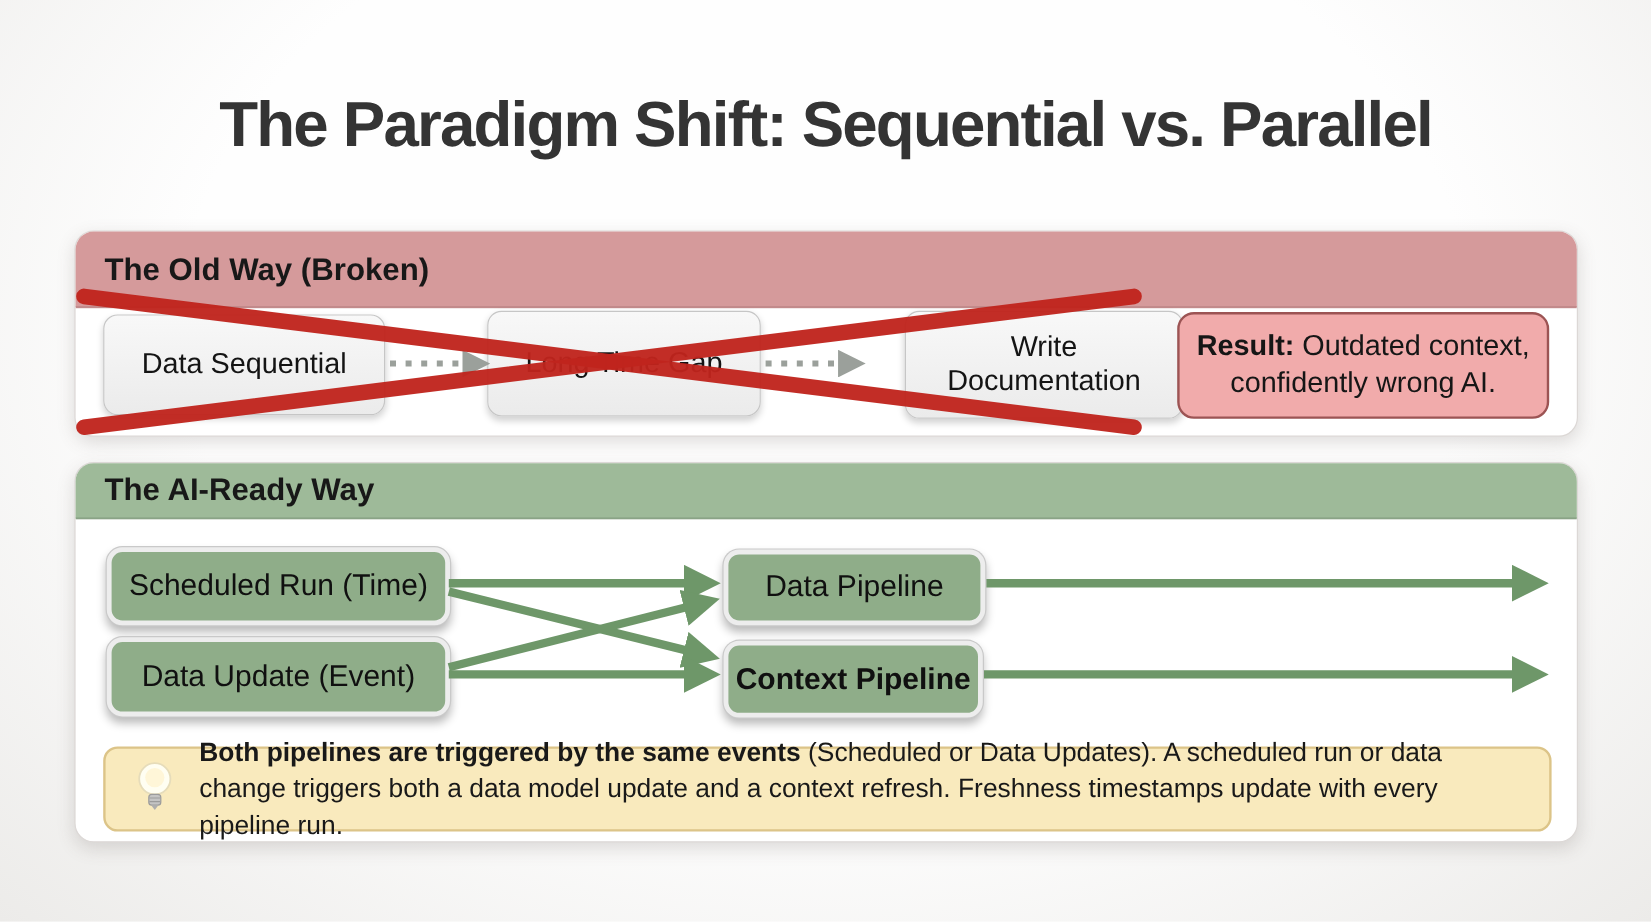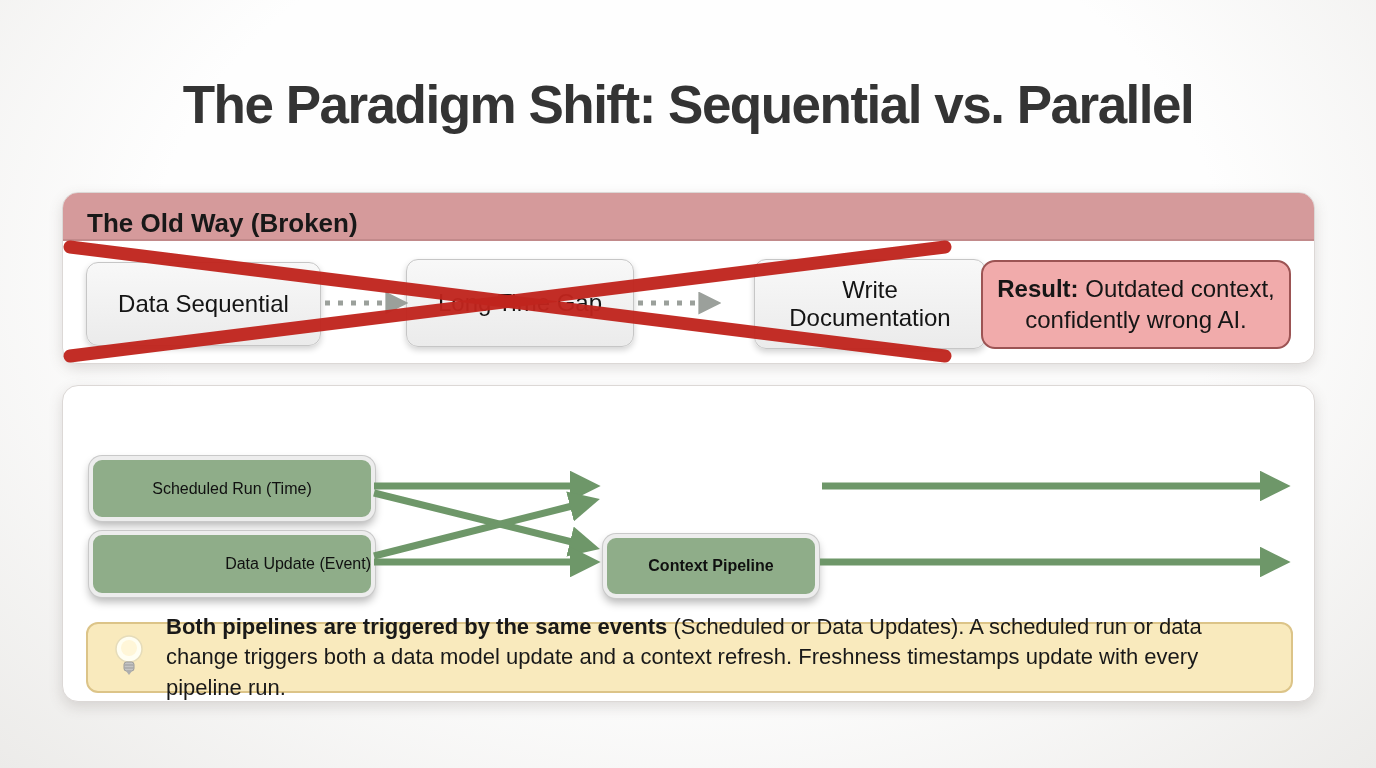--- a/index.html
+++ b/index.html
@@ -39,21 +39,21 @@
   }
   .panel-old{top:192px;height:172px;}
   .panel-ai{top:385px;height:317px;}
   .panel-header{
     position:absolute;left:0;top:0;width:100%;
     display:flex;align-items:center;
     padding:0 24px;
     border-radius:15px 15px 0 0;
     font-weight:bold;font-size:26px;color:#181818;
   }
-  .panel-old .panel-header{height:48px;background:var(--old-header-bg);border-bottom:2px solid var(--old-header-border);align-items:flex-end;}
+  .panel-old .panel-header{height:64px;background:var(--old-header-bg);border-bottom:2px solid var(--old-header-border);}
   .panel-ai .panel-header{height:47px;background:var(--ai-header-bg);border-bottom:2px solid var(--ai-header-border);}
   .step-box{
     position:absolute;
     background:linear-gradient(#f8f8f8,#ebebeb);
     border:1px solid #c6c6c6;border-radius:12px;
     box-shadow:0 3px 6px rgba(0,0,0,.18);
     display:flex;align-items:center;justify-content:center;
     text-align:center;font-size:24px;color:#141414;line-height:1.15;
     padding:4px 10px;
   }
@@ -64,21 +64,21 @@
     display:flex;align-items:center;justify-content:flex-end;text-align:center;
     font-size:24px;line-height:1.28;color:#161616;
     padding:6px 14px;
   }
   .green-box{
     position:absolute;
     background:var(--ai-box-bg);
     border:4px solid #ededed;border-radius:13px;
     box-shadow:0 0 0 1px #c9c9c9,0 5px 8px rgba(0,0,0,.28);
     display:flex;align-items:center;justify-content:center;text-align:center;
-    font-size:16px;color:#101010;
+    font-size:25px;color:#101010;
   }
   .note-box{
     position:absolute;left:23px;top:236px;width:1207px;height:71px;
     background:var(--note-bg);
     border:2px solid var(--note-border);border-radius:12px;
     display:flex;align-items:center;gap:20px;
     padding:6px 18px 6px 24px;
   }
   .note-text{font-size:22px;line-height:1.38;color:#191919;max-width:1110px;}
   .overlay{
@@ -110,25 +110,31 @@
   </div>
   <div class="step-box" style="left:655px;top:66px;width:232px;height:90px;margin-left:36px;">
     <span>Write Documentation</span>
   </div>
   <div class="result-box">
     <span><b>Result:</b><span> Outdated context, confidently wrong AI.</span></span>
   </div>
 </section>
 
 <section class="panel panel-ai">
+  <div class="panel-header">
+    <span>The AI-Ready Way</span>
+  </div>
   <div class="green-box" style="left:26px;top:70px;width:286px;height:65px;">
     <span>Scheduled Run (Time)</span>
   </div>
-  <div class="green-box" style="left:26px;top:145px;width:286px;height:66px;justify-content:flex-end;">
+  <div class="green-box" style="left:26px;top:145px;width:286px;height:66px;">
     <span>Data Update (Event)</span>
+  </div>
+  <div class="green-box" style="left:540px;top:72px;width:218px;height:63px;">
+    <span>Data Pipeline</span>
   </div>
   <div class="green-box" style="left:540px;top:148px;width:216px;height:64px;font-weight:bold;">
     <span>Context Pipeline</span>
   </div>
   <div class="note-box">
     <svg class="bulb" width="34" height="48" viewBox="0 0 34 48">
       <circle cx="17" cy="15" r="13" fill="#fffef2" stroke="#e6dcba" stroke-width="1.5"></circle>
       <circle cx="17" cy="14" r="8" fill="#fff6d8"></circle>
       <rect x="12" y="28" width="10" height="9" rx="2.5" fill="#c4c4c4" stroke="#9b9b9b" stroke-width="1"></rect>
       <line x1="12.5" y1="31" x2="21.5" y2="31" stroke="#9b9b9b" stroke-width="1"></line>

